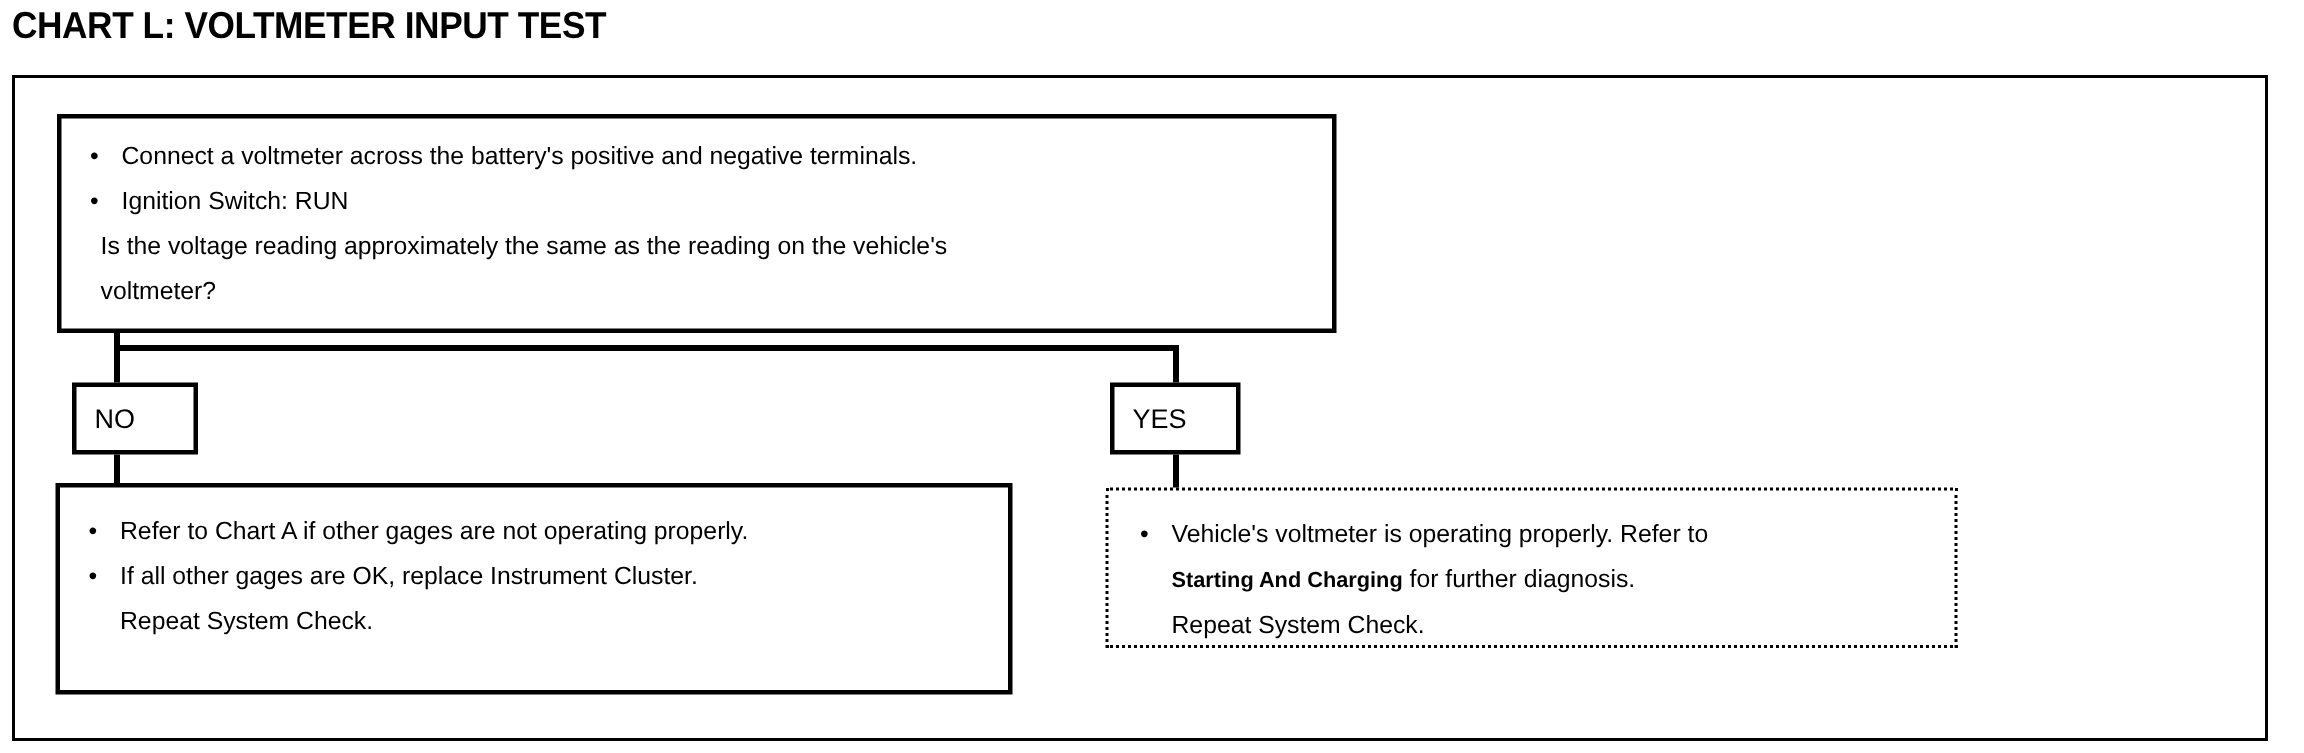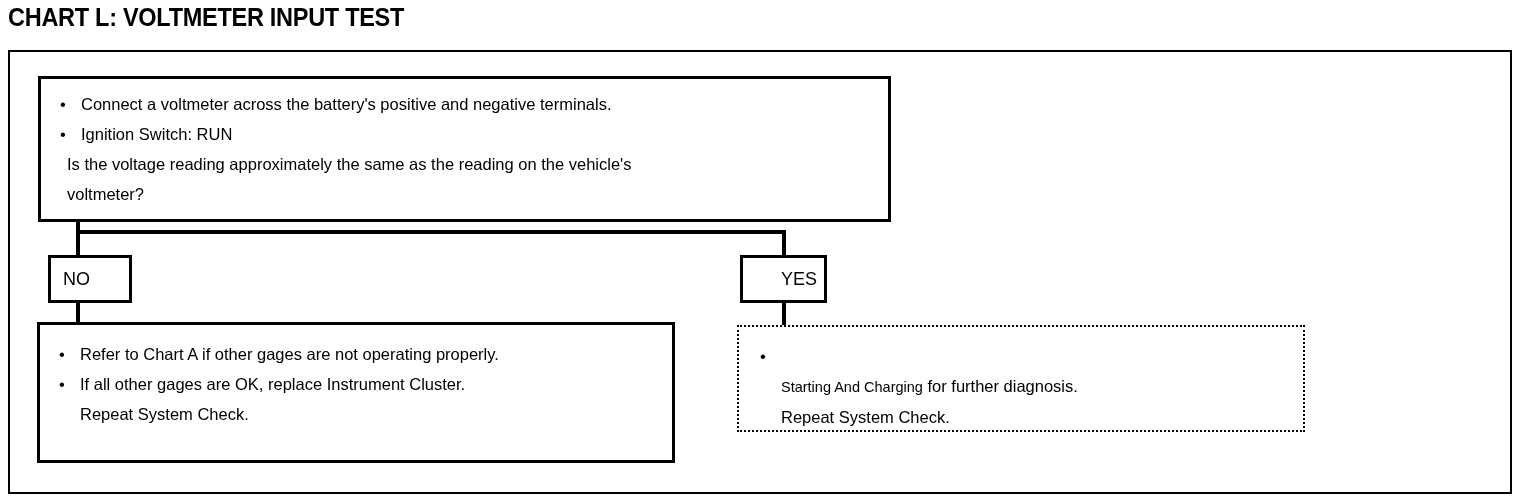--- a/index.html
+++ b/index.html
@@ -102,21 +102,20 @@
     left: 48px;
     top: 255px;
     width: 84px;
     height: 48px;
   }
   #yes-label-box {
     left: 740px;
     top: 255px;
     width: 87px;
     height: 48px;
-    padding-left: 26px;
   }
   .label-text {
     font-size: 18px;
     line-height: 42px;
     padding-left: 12px;
   }
 
   
   #no-result-box {
     left: 37px;
@@ -133,21 +132,21 @@
     padding: 14px 8px 0 14px;
   }
   #yes-result-box .bullet-dot { padding-left: 7px; }
 
   .indent-line {
     padding-left: 26px;
     font-size: 16.5px;
     line-height: 30px;
   }
   .emph {
-    font-weight: normal;
+    font-weight: bold;
     font-size: 14.5px;
   }
 </style>
 </head>
 <body>
 
 <div id="chart-title">CHART L: VOLTMETER INPUT TEST</div>
 
 <div id="outer-frame"></div>
 
@@ -195,19 +194,20 @@
   </div>
 
   <div class="indent-line">Repeat System Check.</div>
 </div>
 
 <div class="flow-box dotted-box" id="yes-result-box">
 
   <div class="bullet-row">
     <span class="bullet-dot">•</span>
     <span class="bullet-text">
+      <span>Vehicle's voltmeter is operating properly.  Refer to</span>
       <br>
       <span class="emph">Starting  And Charging</span><span> for further diagnosis.</span>
       <br>
       <span>Repeat System Check.</span>
     </span>
   </div>
 </div>
 
 </body></html>

